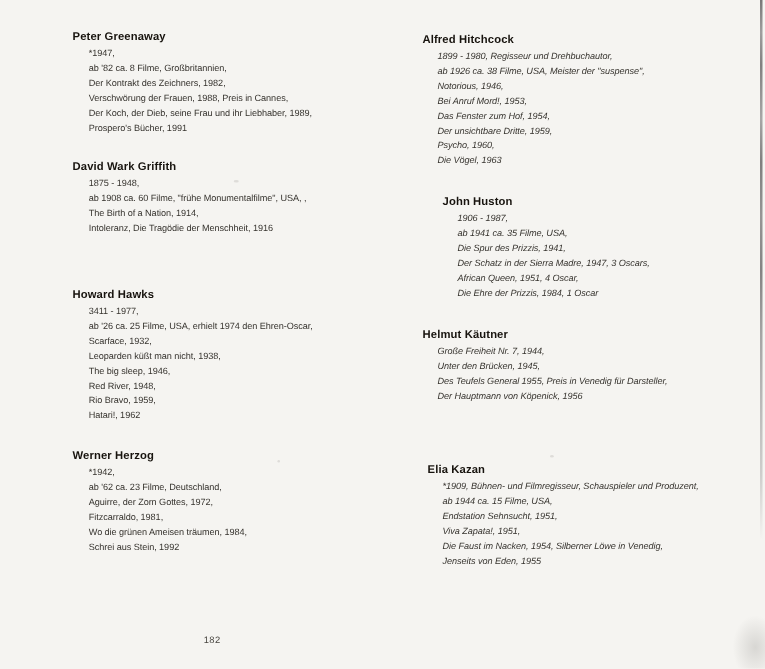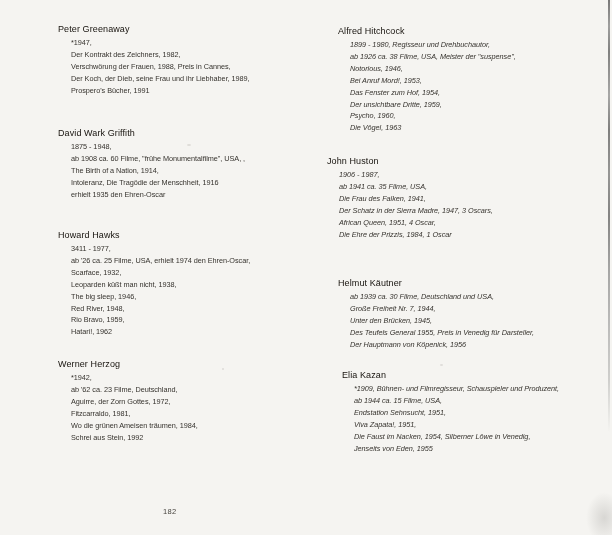--- a/index.html
+++ b/index.html
@@ -4,35 +4,35 @@
 <style>
   html,body { margin:0; padding:0; }
   body {
     width:612px; height:535px; position:relative; overflow:hidden;
     background:#f5f4f1;
     font-family:"Liberation Sans","DejaVu Sans",sans-serif;
   }
   .sec { position:absolute; }
   .sec h3 {
     margin:0 0 3px 0;
-    font-size:9px; font-weight:normal; color:#17130e; letter-spacing:0.1px;
+    font-size:9px; font-weight:bold; color:#17130e; letter-spacing:0.1px;
     white-space:nowrap;
     padding-left:32px;
   }
   .lines { padding-left:45px; }
   .right .lines { padding-left:44px;font-style:italic; }
   .line {
     font-size:7.3px; line-height:11.9px; color:#36332e;
     letter-spacing:-0.05px; white-space:nowrap;
   }
   
   .s1{left:26px; top:24px;}  .s2{left:26px; top:128px;}
   .s3{left:26px; top:230px;} .s4{left:26px; top:359px;}
-  .s5{left:306px; top:26px;} .s6{left:295px; top:156px;}
-  .s7{left:306px; top:278px;} .s8{left:310px; top:370px;}
+  .s5{left:306px; top:26px;} .s6{left:322px; top:156px;}
+  .s7{left:306px; top:262px;} .s8{left:310px; top:370px;}
   .page-number {
     position:absolute; left:163px; top:507px;
     font-size:7.5px; color:#46433e; letter-spacing:0.3px;text-align:center;
   }
   
   .scan-edge {
     position:absolute; left:608px; top:0; width:2px; height:432px;
     background:linear-gradient(to bottom,
       #4f4f4f 0%, #828282 6%, #5a5a5a 12%, #8d8d8d 22%, #585858 30%,
       #767676 40%, #5e5e5e 50%, #8a8a8a 62%, #a5a5a5 74%, #c2c2c0 88%,
@@ -48,35 +48,35 @@
   .sp2 { left:440px; top:364px; width:3px; height:2px; }
   .sp3 { left:222px; top:368px; width:2px; height:2px; }
 </style>
 </head>
 <body>
 
 <div class="sec s1 left">
   <h3>Peter Greenaway</h3>
   <div class="lines">
     <div class="line">*1947,</div>
+    <div class="line">ab '82 ca. 8 Filme, Großbritannien,</div>
     <div class="line">Der Kontrakt des Zeichners, 1982,</div>
     <div class="line">Verschwörung der Frauen, 1988, Preis in Cannes,</div>
     <div class="line">Der Koch, der Dieb, seine Frau und ihr Liebhaber, 1989,</div>
     <div class="line">Prospero's Bücher, 1991</div>
   </div>
 </div>
 
 <div class="sec s2 left">
   <h3>David Wark Griffith</h3>
   <div class="lines">
     <div class="line">1875 - 1948,</div>
     <div class="line">ab 1908 ca. 60 Filme, "frühe Monumentalfilme", USA, ,</div>
     <div class="line">The Birth of a Nation, 1914,</div>
     <div class="line">Intoleranz, Die Tragödie der Menschheit, 1916</div>
-    <div class="line">erhielt 1935 den Ehren-Oscar</div>
   </div>
 </div>
 
 <div class="sec s3 left">
   <h3>Howard Hawks</h3>
   <div class="lines">
     <div class="line">3411 - 1977,</div>
     <div class="line">ab '26 ca. 25 Filme, USA, erhielt 1974 den Ehren-Oscar,</div>
     <div class="line">Scarface, 1932,</div>
     <div class="line">Leoparden küßt man nicht, 1938,</div>
@@ -111,31 +111,30 @@
     <div class="line">Psycho, 1960,</div>
     <div class="line">Die Vögel, 1963</div>
   </div>
 </div>
 
 <div class="sec s6 right">
   <h3>John Huston</h3>
   <div class="lines">
     <div class="line">1906 - 1987,</div>
     <div class="line">ab 1941 ca. 35 Filme, USA,</div>
-    <div class="line">Die Frau des Falken, 1941,</div>
+    <div class="line">Die Spur des Prizzis, 1941,</div>
     <div class="line">Der Schatz in der Sierra Madre, 1947, 3 Oscars,</div>
     <div class="line">African Queen, 1951, 4 Oscar,</div>
     <div class="line">Die Ehre der Prizzis, 1984, 1 Oscar</div>
   </div>
 </div>
 
 <div class="sec s7 right">
   <h3>Helmut Käutner</h3>
   <div class="lines">
-    <div class="line">ab 1939 ca. 30 Filme, Deutschland und USA,</div>
     <div class="line">Große Freiheit Nr. 7, 1944,</div>
     <div class="line">Unter den Brücken, 1945,</div>
     <div class="line">Des Teufels General 1955, Preis in Venedig für Darsteller,</div>
     <div class="line">Der Hauptmann von Köpenick, 1956</div>
   </div>
 </div>
 
 <div class="sec s8 right">
   <h3>Elia Kazan</h3>
   <div class="lines">

